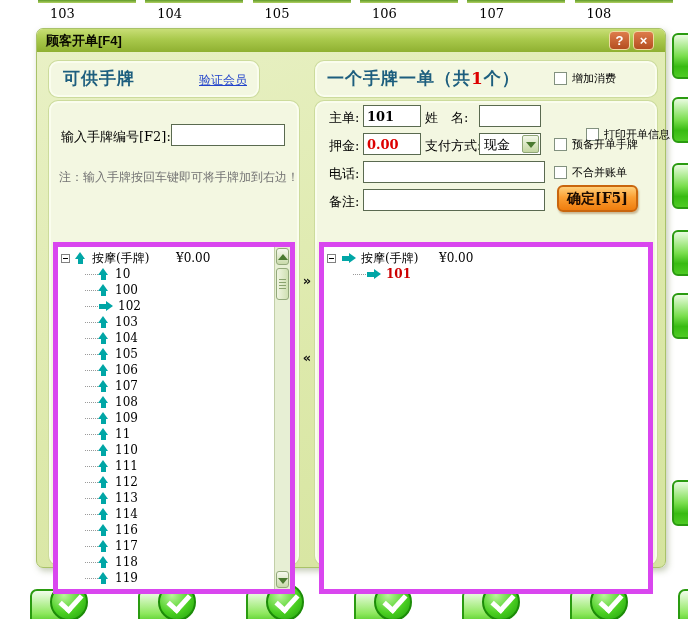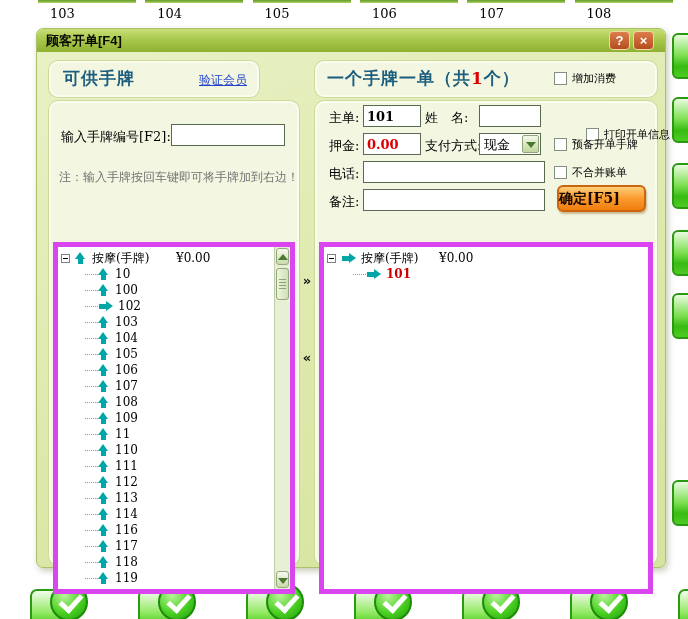--- a/index.html
+++ b/index.html
@@ -68,24 +68,24 @@
 
   .combo { position:absolute; height:22px; background:#fff; border:1px solid #5a6a50; }
   .combo-val { position:absolute; left:4px; top:2px; font-size:13px; }
   .combo-btn { position:absolute; right:1px; top:1px; width:17px; height:18px;
     background:linear-gradient(#f3f8ea,#c3d6a0); border:1px solid #8fa677; border-radius:2px; cursor:pointer; }
   .chev-down { position:absolute; left:3px; top:6px; width:0; height:0;
     border-left:5px solid transparent; border-right:5px solid transparent; border-top:6px solid #4a7a30; }
   .chev-up { position:absolute; left:3px; top:5px; width:0; height:0;
     border-left:5px solid transparent; border-right:5px solid transparent; border-bottom:6px solid #4a7a30; }
 
-  .okbtn { position:absolute; width:89px; height:27px; border-radius:6px;
+  .okbtn { position:absolute; width:81px; height:27px; border-radius:6px;
     background:linear-gradient(#ffcf7a 0%,#fb9f33 45%,#ef7d0e 100%);
     border:2px solid #c9660e; font-family:"DejaVu Serif", serif;
-    font-size:14px; font-weight:bold; color:#1a0a00; line-height:23px; cursor:pointer;
+    font-size:14px; font-weight:bold; color:#1a0a00; text-align:center; line-height:23px; cursor:pointer;
     box-shadow:1px 2px 2px rgba(120,70,10,.35); }
 
   .treebox { position:absolute; background:#fff; border:5px solid #d946ef; overflow:hidden; font-size:12px;margin-top:35px; }
   #ltree { left:2px; top:104px; width:242px; height:352px; }
   #rtree { left:2px; top:104px; width:334px; height:352px; }
   .trow { height:16px; display:flex; align-items:center; position:relative; white-space:nowrap; cursor:default; }
   .trow.root { margin-top:3px; }
   .expand { width:9px; height:9px; border:1px solid #818181; background:#fff;
     margin:0 5px 0 3px; position:relative; flex:none; cursor:pointer; }
   .expand::before { content:""; position:absolute; left:1px; top:3px; width:5px; height:1px; background:#000; }

